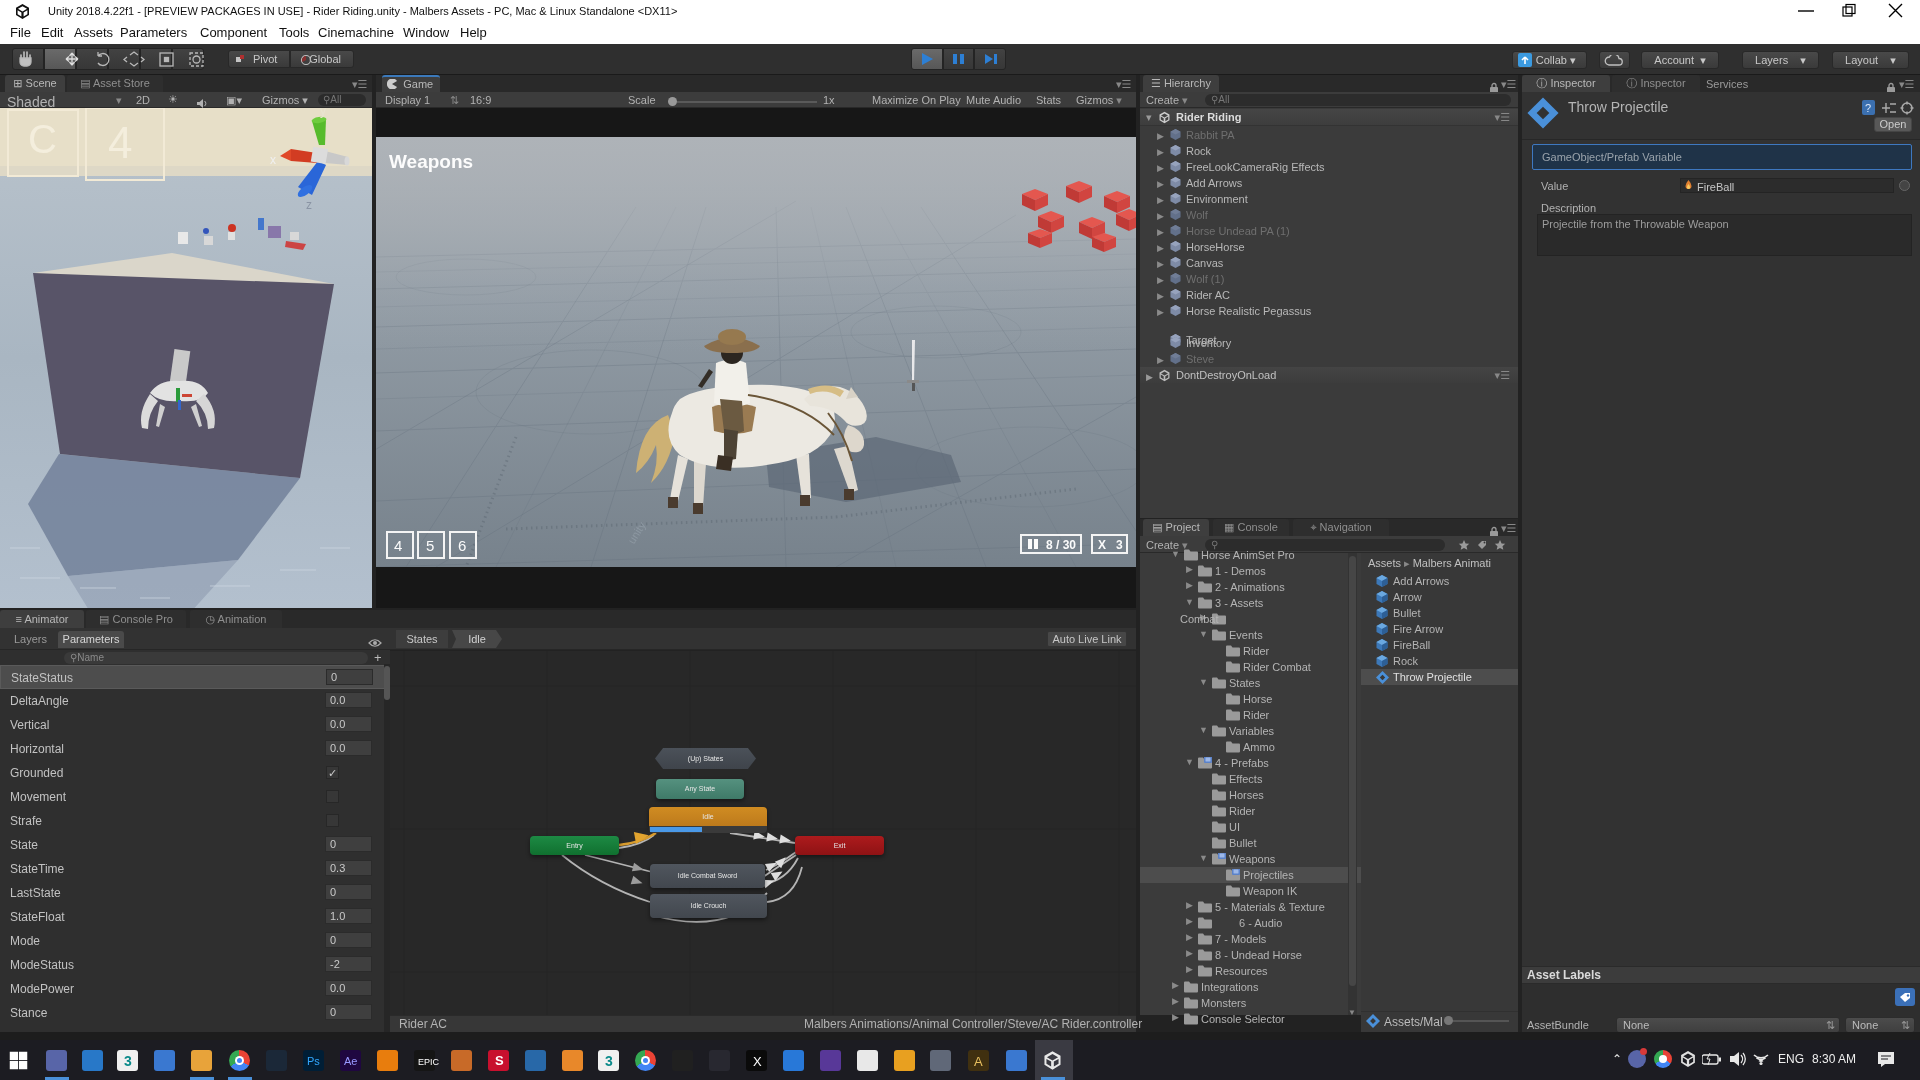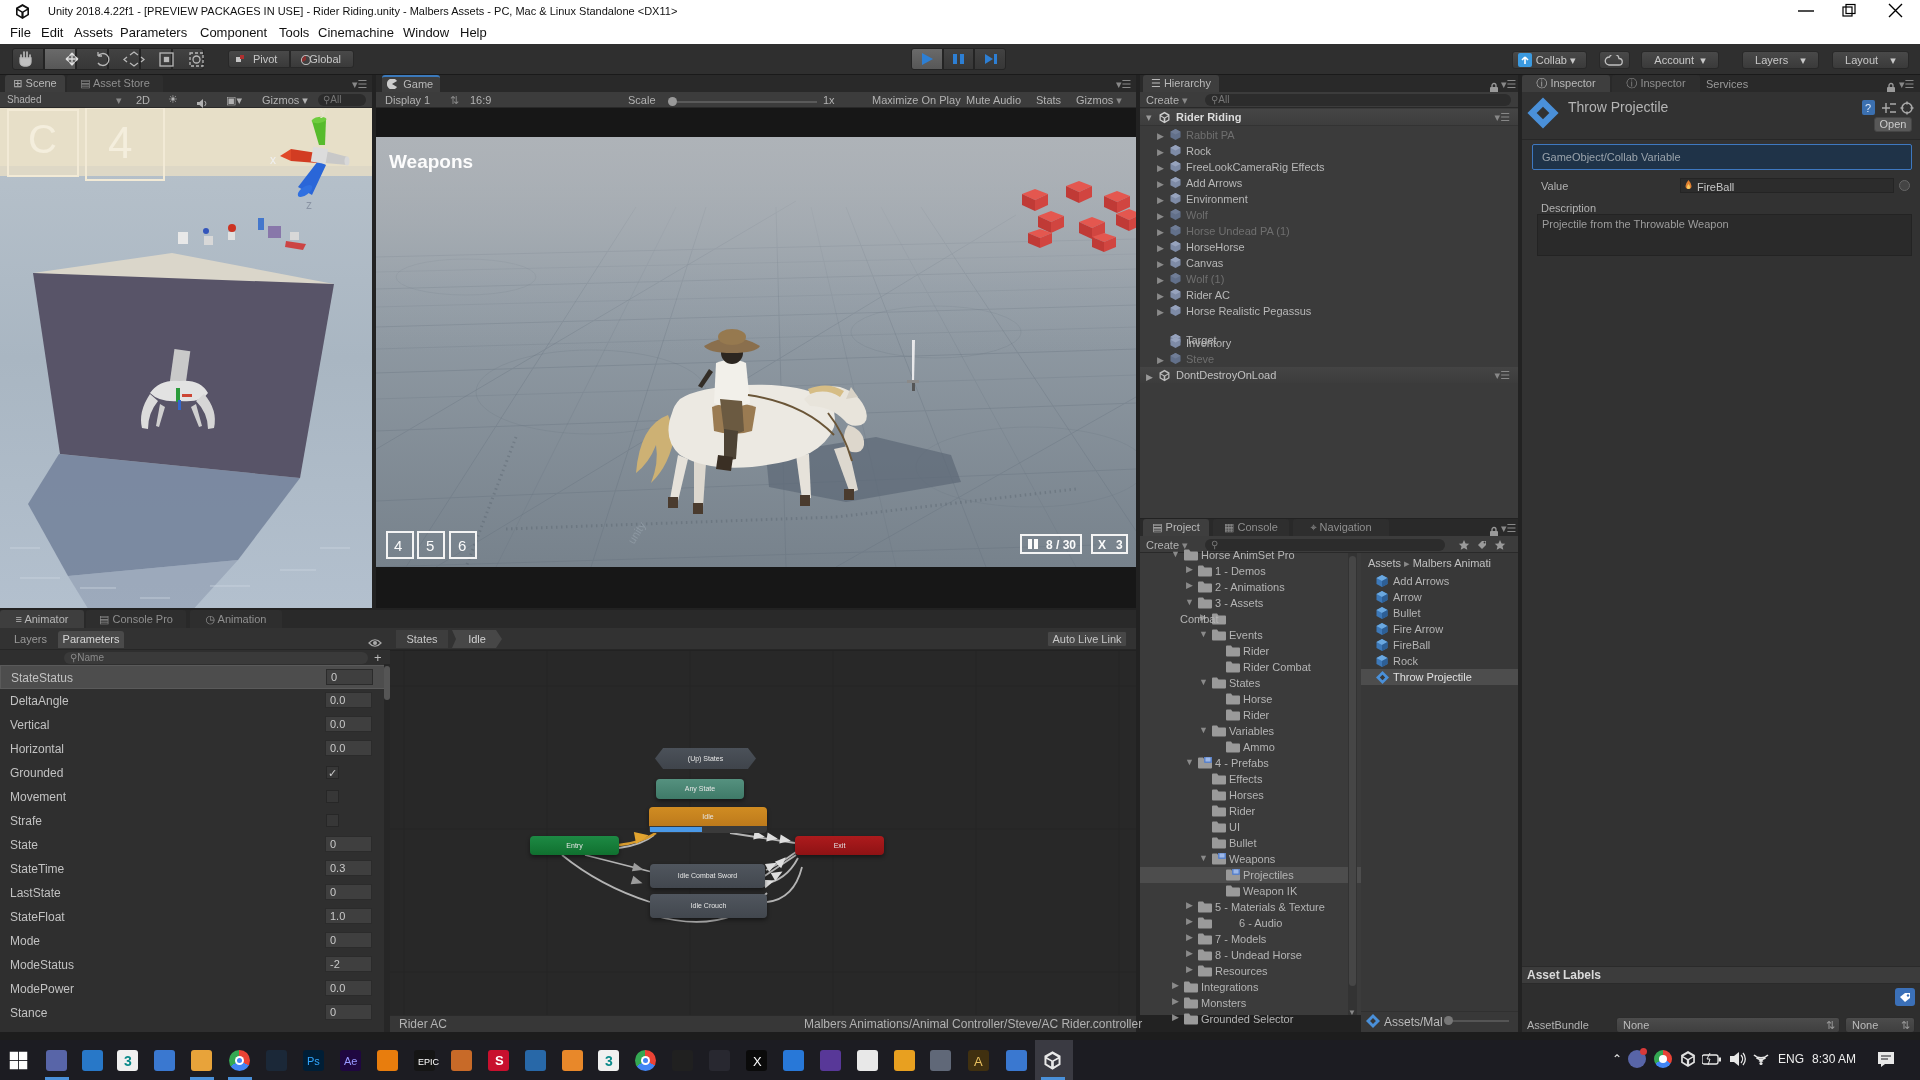--- a/index.html
+++ b/index.html
@@ -123,21 +123,21 @@
     </svg>
 <div class="ddbtn" style="left:1641px;width:78px">Account ▾</div>
 <div class="ddbtn" style="left:1742px;width:77px">Layers  ▾</div>
 <div class="ddbtn" style="left:1832px;width:77px">Layout  ▾</div>
 
 <div class="tabbar" style="left:0;top:75px;width:372px;height:17px"></div>
 <div class="tab" style="left:5px;top:75px;width:60px">⊞ Scene</div>
 <div class="tab inactive" style="left:67px;top:75px;width:96px">▤ Asset Store</div>
 <div class="smalltext abs" style="left:352px;top:78px;color:#888">▾☰</div>
 <div class="paneltool" style="left:0;top:92px;width:372px;height:16px"></div>
-<div class="smalltext abs" style="left:7px;top:94px;font-size:10px">Shaded</div>
+<div class="smalltext abs" style="left:7px;top:94px;font-size:14px">Shaded</div>
 <div class="smalltext abs" style="left:116px;top:94px;color:#8a8a8a">▾</div>
 <div class="smalltext abs" style="left:136px;top:94px">2D</div>
 <div class="smalltext abs" style="left:168px;top:93px">☀</div>
 <div class="abs" style="left:196px;top:95px"><svg width="12" height="11" viewBox="0 0 12 11">
         <path d="M1 4 v3 h2.5 L7 10 V1 L3.5 4 Z" fill="#b2b2b2"></path>
         <path d="M8.5 3 a3 3 0 0 1 0 5" stroke="#b2b2b2" fill="none"></path>
       </svg></div>
 <div class="smalltext abs" style="left:226px;top:94px">▣▾</div>
 <div class="smalltext abs" style="left:262px;top:94px">Gizmos ▾</div>
 <div class="abs" style="left:318px;top:94px;width:48px;height:12px;background:#2b2b2b;border-radius:6px;color:#777;font-size:10px;line-height:12px;padding-left:5px">⚲All</div>
@@ -700,21 +700,21 @@
       <div class="prow" style="left:1201px;top:979px">Integrations</div>
       <div class="abs" style="left:1172px;top:996px;color:#8a8a8a;font-size:9px">▶</div>
       <svg style="position:absolute;left:1184px;top:997px" width="14" height="12" viewBox="0 0 14 12">
         <path d="M0 1.5 Q0 0.5 1 0.5 h4 l1.5 2 h6.5 q1 0 1 1 V10.5 q0 1-1 1 h-12 q-1 0-1-1 Z" fill="#9a9a9a"></path>
       </svg>
       <div class="prow" style="left:1201px;top:995px">Monsters</div>
       <div class="abs" style="left:1172px;top:1012px;color:#8a8a8a;font-size:9px">▶</div>
       <svg style="position:absolute;left:1184px;top:1013px" width="14" height="12" viewBox="0 0 14 12">
         <path d="M0 1.5 Q0 0.5 1 0.5 h4 l1.5 2 h6.5 q1 0 1 1 V10.5 q0 1-1 1 h-12 q-1 0-1-1 Z" fill="#9a9a9a"></path>
       </svg>
-      <div class="prow" style="left:1201px;top:1011px">Grounded Selector</div>
+      <div class="prow" style="left:1201px;top:1011px">Console Selector</div>
       <div class="prow" style="left:1368px;top:555px;color:#c0c0c0">Assets <span style="color:#888">▸</span> Malbers Animati</div>
       <svg class="abs" style="left:1376px;top:575px" width="12" height="12" viewBox="0 0 12 12">
         <path d="M6 0 L11.5 3 V9 L6 12 L0.5 9 V3 Z" fill="#3c78b8"></path>
         <path d="M6 0 L11.5 3 L6 6 L0.5 3 Z" fill="#6aa8e0"></path>
         <path d="M6 6 L11.5 3 V9 L6 12 Z" fill="#2d5f96"></path>
       </svg>
       <div class="prow" style="left:1393px;top:573px;color:#b4b4b4">Add Arrows</div>
       <svg class="abs" style="left:1376px;top:591px" width="12" height="12" viewBox="0 0 12 12">
         <path d="M6 0 L11.5 3 V9 L6 12 L0.5 9 V3 Z" fill="#3c78b8"></path>
         <path d="M6 0 L11.5 3 L6 6 L0.5 3 Z" fill="#6aa8e0"></path>
@@ -788,21 +788,21 @@
       <g stroke="#aaa" stroke-width="1.4" fill="none">
         <path d="M24 3 v10 M20 8 h8 M28 4 h6 M28 12 h6"></path>
       </g>
       <circle cx="45" cy="8" r="5" fill="none" stroke="#aaa" stroke-width="1.5"></circle>
       <path d="M45 1.5 v3 M45 11.5 v3 M38.5 8 h3 M48.5 8 h3" stroke="#aaa" stroke-width="1.5"></path>
     </svg>
 <div class="abs" style="left:1874px;top:117px;width:38px;height:15px;background:#585858;border:1px solid #454545;border-radius:3px;color:#ccc;font-size:11px;text-align:center;line-height:13px">Open</div>
 <div class="abs" style="left:1522px;top:139px;width:398px;height:1px;background:#272727"></div>
 
 <div class="abs" style="left:1532px;top:144px;width:380px;height:26px;background:#1f3348;border:1px solid #3e78c0;border-radius:2px"></div>
-<div class="abs" style="left:1542px;top:151px;font-size:11px;color:#9aa3ab">GameObject/Collab Variable</div>
+<div class="abs" style="left:1542px;top:151px;font-size:11px;color:#9aa3ab">GameObject/Prefab Variable</div>
 
 <div class="ilabel" style="left:1541px;top:180px">Value</div>
 <div class="abs" style="left:1680px;top:178px;width:214px;height:15px;background:#2c2c2c;border:1px solid #242424"></div>
 <svg class="abs" style="left:1683px;top:180px" width="11" height="11">
       <path d="M5.5 0 q3 3.5 3 6 a3 3 0 0 1-6 0 q0-2.5 3-6" fill="#e08030"></path>
       <path d="M5.5 4 q1.6 2 1.6 3.4 a1.6 1.6 0 0 1-3.2 0 q0-1.4 1.6-3.4" fill="#f8c860"></path>
     </svg>
 <div class="abs" style="left:1697px;top:181px;font-size:11px;color:#c6c6c6">FireBall</div>
 <div class="abs" style="left:1899px;top:180px;width:11px;height:11px;border-radius:50%;background:#444;border:1px solid #666"></div>
 

